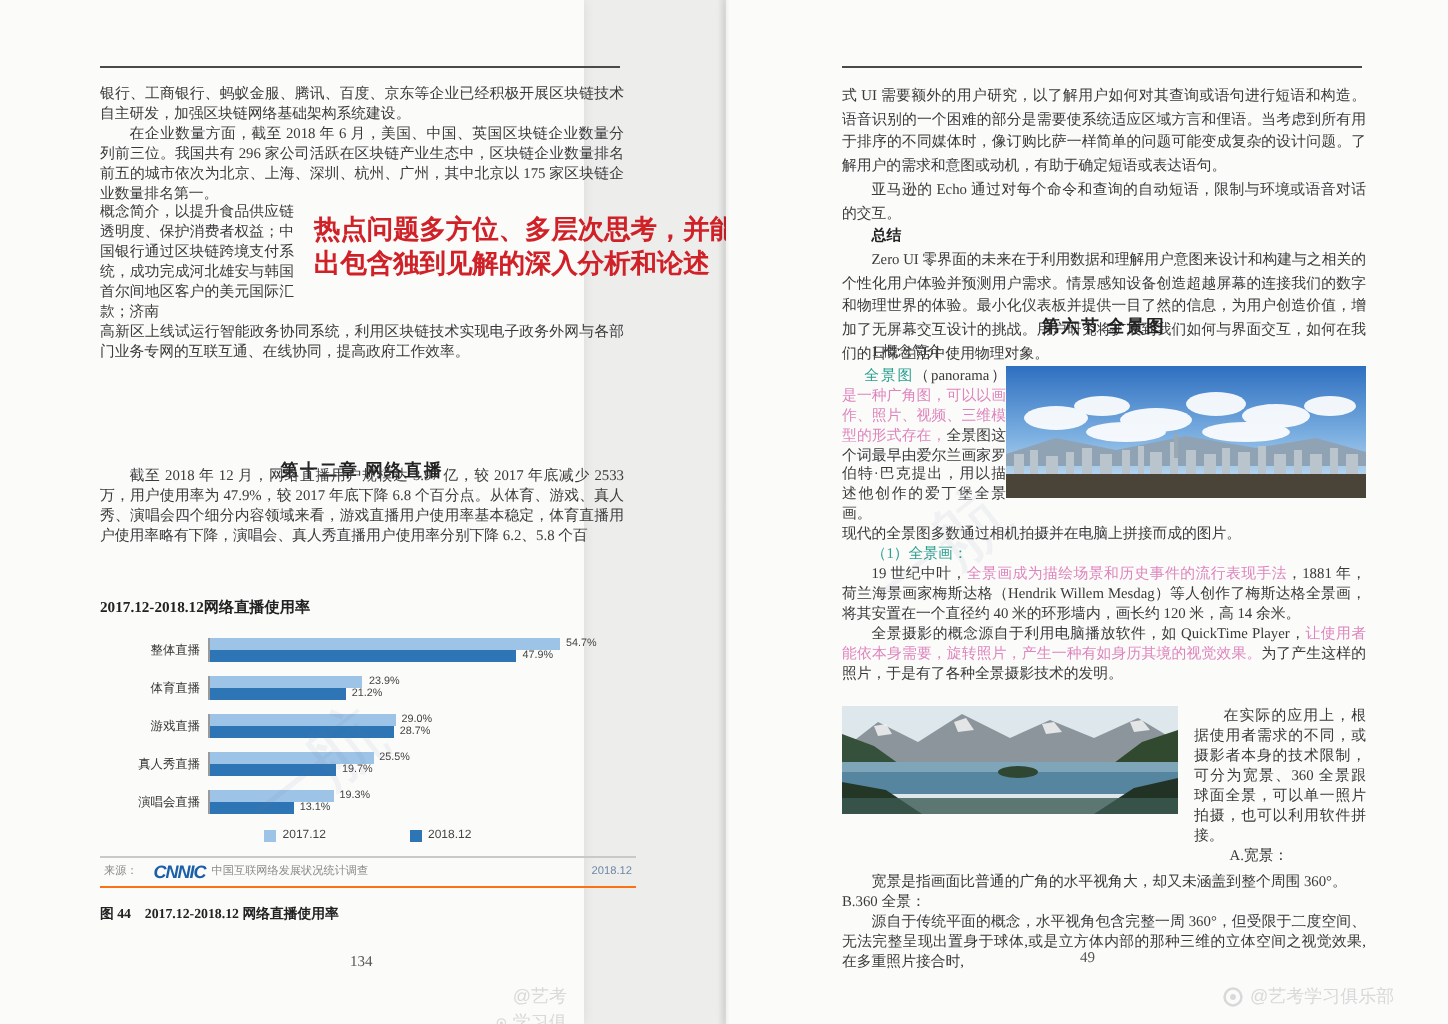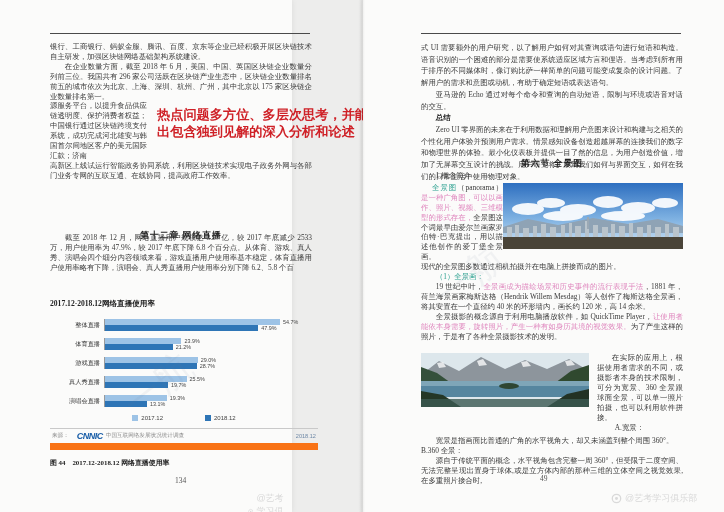--- a/index.html
+++ b/index.html
@@ -30,21 +30,21 @@
   .chart-cat{width:50px;flex:none;text-align:right;padding-right:4px;font-size:6.2px;color:#333;
              font-family:"Liberation Sans", sans-serif;}
   .chart-bars{border-left:1px solid #9a9a9a;padding-left:0;}
   .bar-row{display:flex;align-items:center;height:6px;}
   .bar{height:6px;}
   .bar-val{font-size:5.4px;color:#444;margin-left:3px;font-family:"Liberation Sans", sans-serif;}
   .legend{display:flex;justify-content:center;gap:42px;margin-top:8px;}
   .legend-item{display:flex;align-items:center;gap:3px;font-size:6px;color:#444;
                font-family:"Liberation Sans", sans-serif;}
   .legend-swatch{width:6px;height:6px;display:inline-block;}
-  .source-row{display:flex;align-items:center;border-top:1px solid #c9c9c9;border-bottom:7px solid #f97316;
+  .source-row{display:flex;align-items:center;border-top:1px solid #c9c9c9;border-bottom:1px solid #f97316;
               margin-top:7px;padding:2px 2px;font-size:5.6px;color:#8a8a8a;
               font-family:"Liberation Sans", sans-serif;}
   .cnnic{font-weight:bold;font-style:italic;font-size:9px;color:#1b5fa8;margin:0 3px 0 8px;letter-spacing:-0.5px;}
   .source-date{margin-left:auto;color:#6d87a5;}
   .fig-caption{font-size:6.9px;font-weight:bold;color:#222;margin-top:8px;}
   
   .teal{color:#2ba08f;}
   .pink{color:#df85bd;}
   .concept-row{display:flex;}
   .concept-col{width:82px;flex:none;}
@@ -64,21 +64,21 @@
 <div id="canvas">
 
   <div class="page" id="left-page">
     <div class="hrule" style="left:50px;top:33px;width:260px;"></div>
 
     <div class="content" style="left:50px;top:42px;">
       <p>银行、工商银行、蚂蚁金服、腾讯、百度、京东等企业已经积极开展区块链技术自主研发，加强区块链网络基础架构系统建设。</p>
       <p class="ind">在企业数量方面，截至 2018 年 6 月，美国、中国、英国区块链企业数量分列前三位。我国共有 296 家公司活跃在区块链产业生态中，区块链企业数量排名前五的城市依次为北京、上海、深圳、杭州、广州，其中北京以 175 家区块链企业数量排名第一。</p>
       <div class="ann-row">
         <div class="narrow-col">
-          <p>源服务平台，以提升食品供应链透明度、保护消费者权益；中国银行通过区块链跨境支付系统，成功完成河北雄安与韩国首尔间地区客户的美元国际汇款；济南</p>
+          <p>概念简介，以提升食品供应链透明度、保护消费者权益；中国银行通过区块链跨境支付系统，成功完成河北雄安与韩国首尔间地区客户的美元国际汇款；济南</p>
         </div>
         <div class="ann-box">
           <div class="ann-line">热点问题多方位、多层次思考，并能做</div>
           <div class="ann-line">出包含独到见解的深入分析和论述</div>
         </div>
       </div>
       <p>高新区上线试运行智能政务协同系统，利用区块链技术实现电子政务外网与各部门业务专网的互联互通、在线协同，提高政府工作效率。</p>
     </div>
 
     <div class="chapter" style="position:absolute;left:50px;top:230px;width:262px;">第十二章  网络直播</div>

